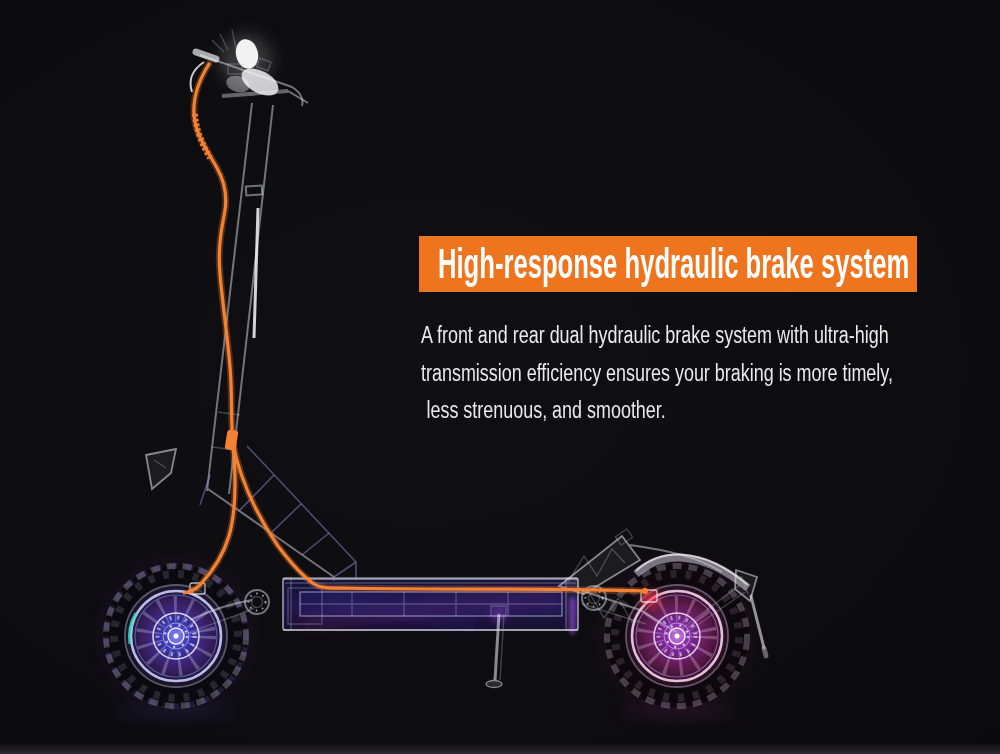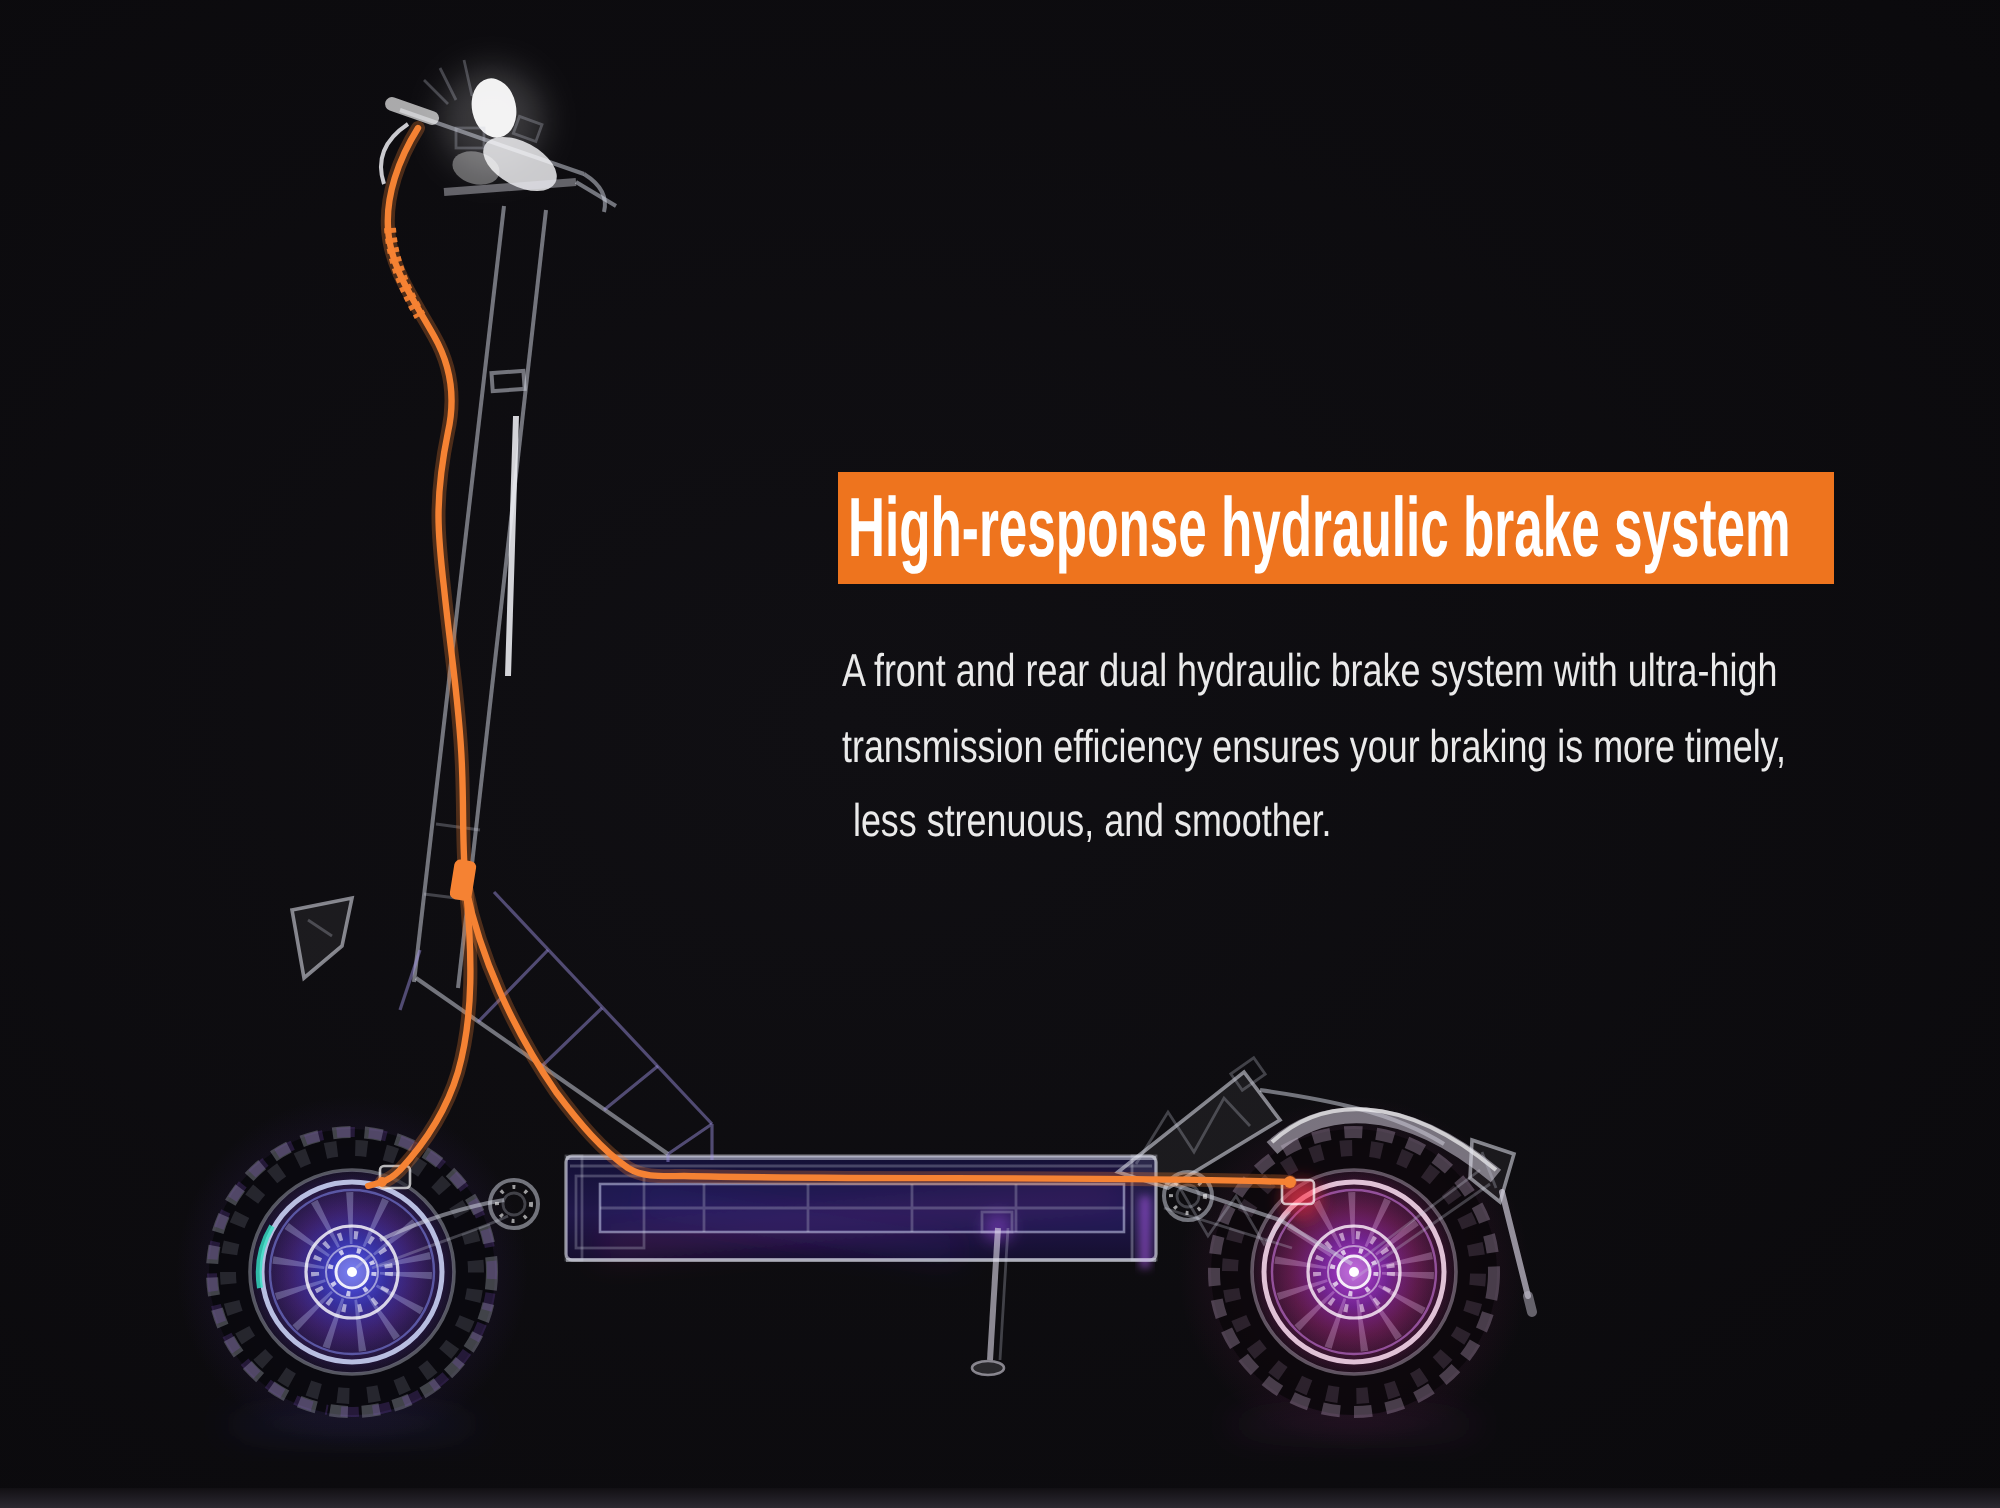--- a/index.html
+++ b/index.html
@@ -6,21 +6,21 @@
   .stage{
     position:relative;width:1000px;height:754px;overflow:hidden;
     background:radial-gradient(1300px 950px at 42% 48%, #100f13 0%, #0b0a0d 55%, #070608 100%);
     font-family:"Liberation Sans", sans-serif;
   }
   .stage svg{position:absolute;inset:0;}
   .floor{position:absolute;left:0;right:0;bottom:0;height:10px;
     background:linear-gradient(to bottom,#121014,#2c2931);}
   .headline{
     position:absolute;left:419px;top:236px;width:498px;height:56px;
-    box-sizing:border-box;display:flex;align-items:center;padding:0 14px 0 5px;
+    box-sizing:border-box;display:flex;align-items:center;padding:0 14px 0 19px;
     background:var(--accent,#ee741e);
   }
   .headline span{
     color:#ffffff;font-weight:700;font-size:42px;line-height:1;
     white-space:nowrap;display:inline-block;transform:scaleX(.61);
     transform-origin:0 50%;letter-spacing:0;
   }
   .body-copy{
     position:absolute;left:421px;top:317px;color:var(--body-text,#eaeaea);
     font-size:23px;line-height:37.5px;transform:scaleX(.78);transform-origin:0 0;

